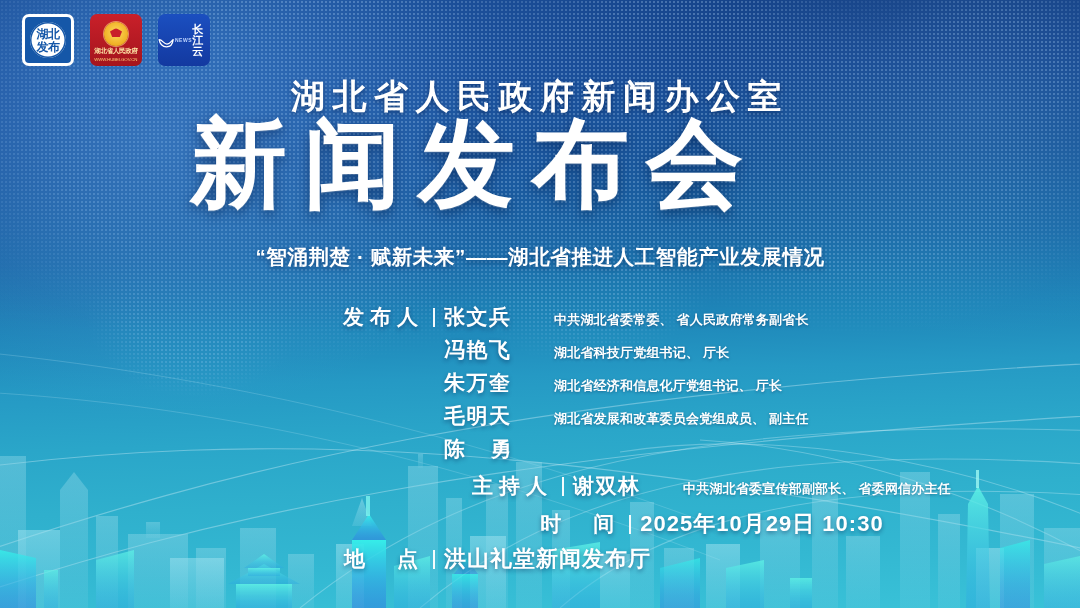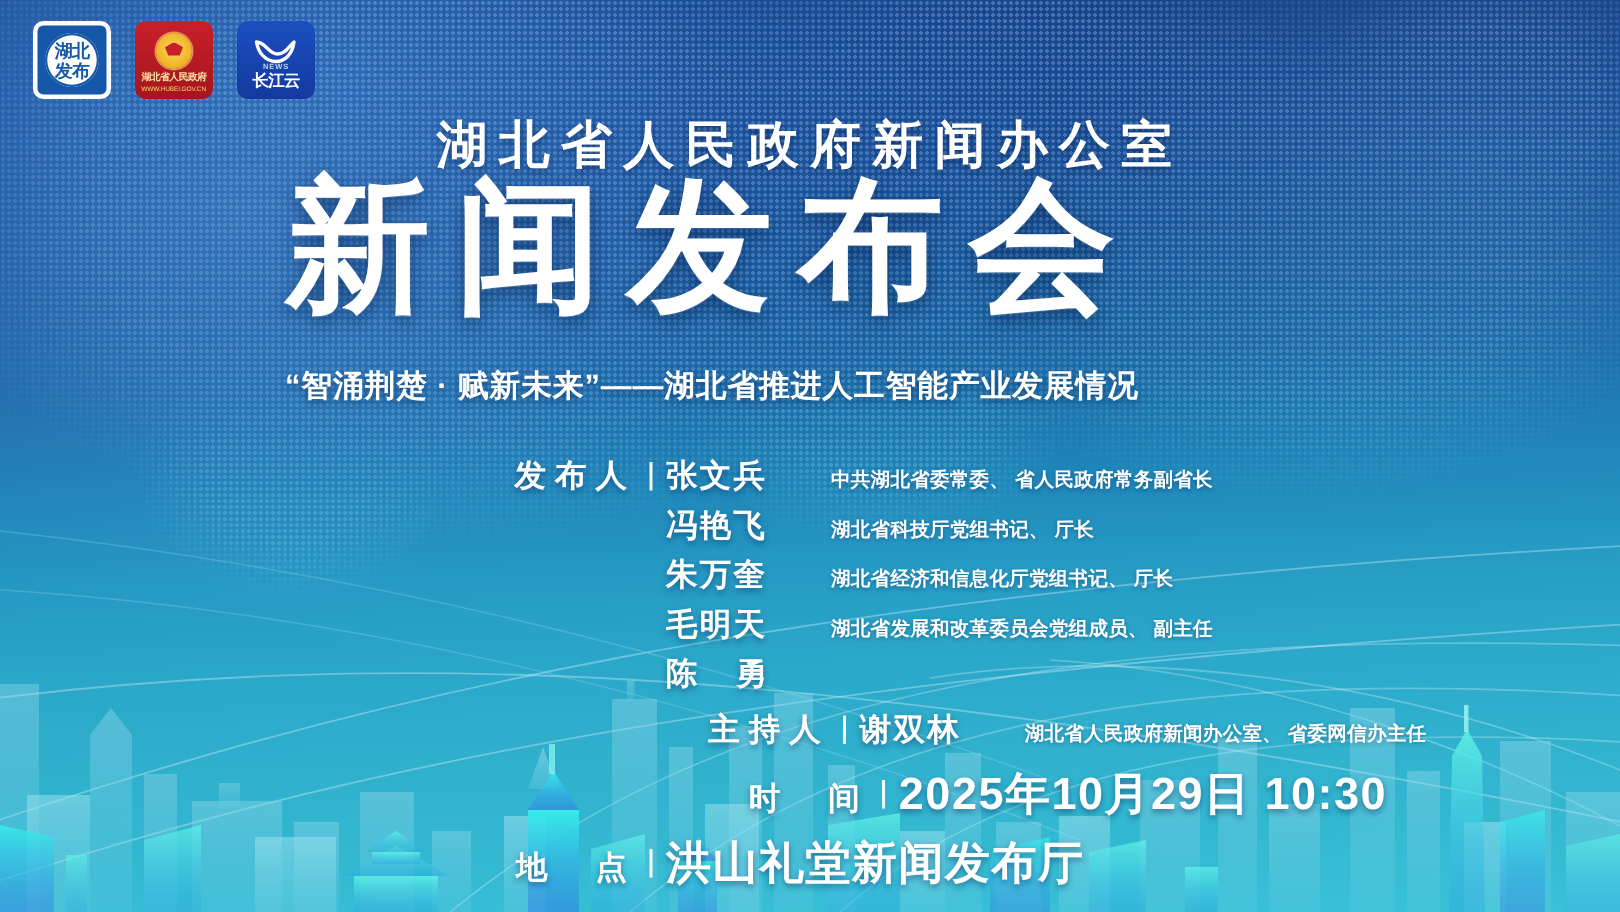--- a/index.html
+++ b/index.html
@@ -80,41 +80,41 @@
 
   .logo-gov{ background:linear-gradient(180deg,#c9202a,#a5151d); flex-direction:column; gap:1px; }
   .logo-gov .emblem{ width:24px; height:24px; border-radius:50%;
        background:radial-gradient(circle at 50% 45%, #ffd95e 0%, #f0b429 62%, #d99a12 100%);
        position:relative; margin-top:3px; box-shadow:0 0 0 1px rgba(255,225,140,.6); }
   .logo-gov .emblem:after{ content:""; position:absolute; left:50%; top:46%; transform:translate(-50%,-50%);
        width:12px; height:9px; background:#c9202a; clip-path:polygon(50% 0,100% 38%,82% 100%,18% 100%,0 38%); }
   .logo-gov .ln1{ font-size:6.5px; color:#ffe9a8; font-weight:700; letter-spacing:-.3px; }
   .logo-gov .ln2{ font-size:4.6px; color:#ffd37a; letter-spacing:-.1px; transform:scale(.95); }
 
-  .logo-cjy{ background:linear-gradient(180deg,#1b4fc0,#1339a0); flex-direction:column; }
+  .logo-cjy{ background:linear-gradient(180deg,#1b4fc0,#1339a0); }
   .logo-cjy .swoosh{ width:30px; height:18px; margin-top:5px; }
   .logo-cjy .news{ font-size:5px; color:#bfd6ff; letter-spacing:.6px; font-weight:700; margin-top:-1px; }
   .logo-cjy .cn{ font-size:11px; color:#ffffff; font-weight:700; letter-spacing:-.5px; line-height:1; margin-top:1px; }
 
   
   .org-title{
     position:absolute; left:197px; top:74px; width:686px;
     font-size:34px; font-weight:700; color:#ffffff;
     letter-spacing:7.5px; text-align:center; white-space:nowrap;
     text-shadow:0 2px 5px rgba(0,20,60,.45);
   }
   .main-title{
     position:absolute; left:190px; top:112px; width:700px;
     font-size:97px; font-weight:700; color:#ffffff;
     letter-spacing:17px; white-space:nowrap; line-height:1.08;
     text-shadow:0 4px 12px rgba(0,25,70,.5), 0 1px 0 rgba(255,255,255,.25);
   }
   .subtitle{
     position:absolute; left:190px; top:243px; width:700px;
-    font-size:20.5px; font-weight:700; color:#ffffff; text-align:left; white-space:nowrap;
+    font-size:20.5px; font-weight:700; color:#ffffff; text-align:center; white-space:nowrap;
     letter-spacing:.6px; text-shadow:0 2px 5px rgba(0,25,70,.45);
   }
 
   
   .info{ position:absolute; left:0; top:303px; width:1080px; }
   .row{ display:flex; align-items:baseline; margin-bottom:5px; }
   .label{
     width:424px; text-align:right; padding-right:0;
     font-size:21px; font-weight:700; color:#ffffff; letter-spacing:6px;
     text-shadow:0 2px 4px rgba(0,25,70,.45); position:relative;
@@ -127,21 +127,21 @@
   }
   .nm.spaced{ letter-spacing:1.5px; }
   .desc{
     font-size:13px; font-weight:700; color:#ffffff; margin-left:24px; white-space:nowrap;
     letter-spacing:.2px; text-shadow:0 1px 3px rgba(0,25,70,.4);
   }
   .row.sub .label{ visibility:hidden; }
   .row.sub .bar{ visibility:hidden; }
   .row.gapbefore{ margin-top:9px;justify-content:center; }
   .big-val{
-    font-size:30px; font-weight:700; color:#ffffff; letter-spacing:1px; white-space:nowrap;
+    font-size:22px; font-weight:700; color:#ffffff; letter-spacing:1px; white-space:nowrap;
     text-shadow:0 2px 4px rgba(0,25,70,.45);
   }
 </style>
 </head>
 <body>
 
 <div id="poster">
 
   <div class="worldmap2"></div>
   <div class="worldmap"></div>
@@ -328,21 +328,21 @@
       <div class="bar"></div>
       <div class="nm spaced">
         <span>陈<span style="display:inline-block;width:24px"></span>勇</span>
       </div>
     </div>
 
     <div class="row gapbefore">
       <div class="label">主持人</div>
       <div class="bar"></div>
       <div class="nm">谢双林</div>
-      <div class="desc">湖北省人民政府新闻办公室、 省委网信办主任</div>
+      <div class="desc">中共湖北省委宣传部副部长、 省委网信办主任</div>
     </div>
 
     <div class="row gapbefore">
       <div class="label">
         <span>时</span><span class="sp"></span><span>间</span>
       </div>
       <div class="bar"></div>
       <div class="big-val">2025年10月29日 10:30</div>
     </div>
 

